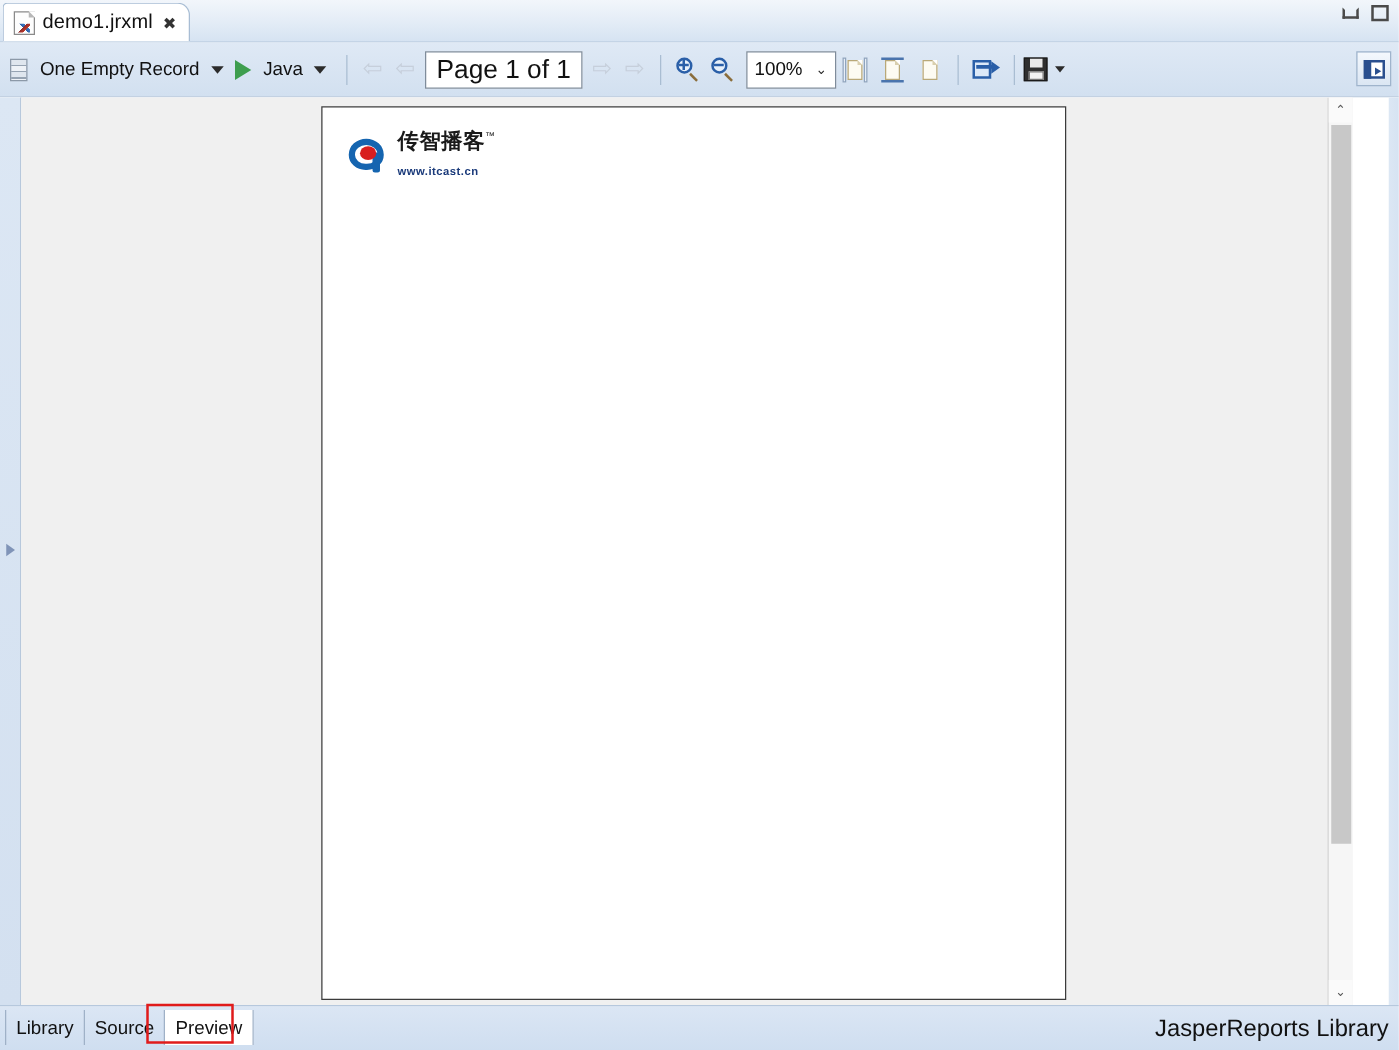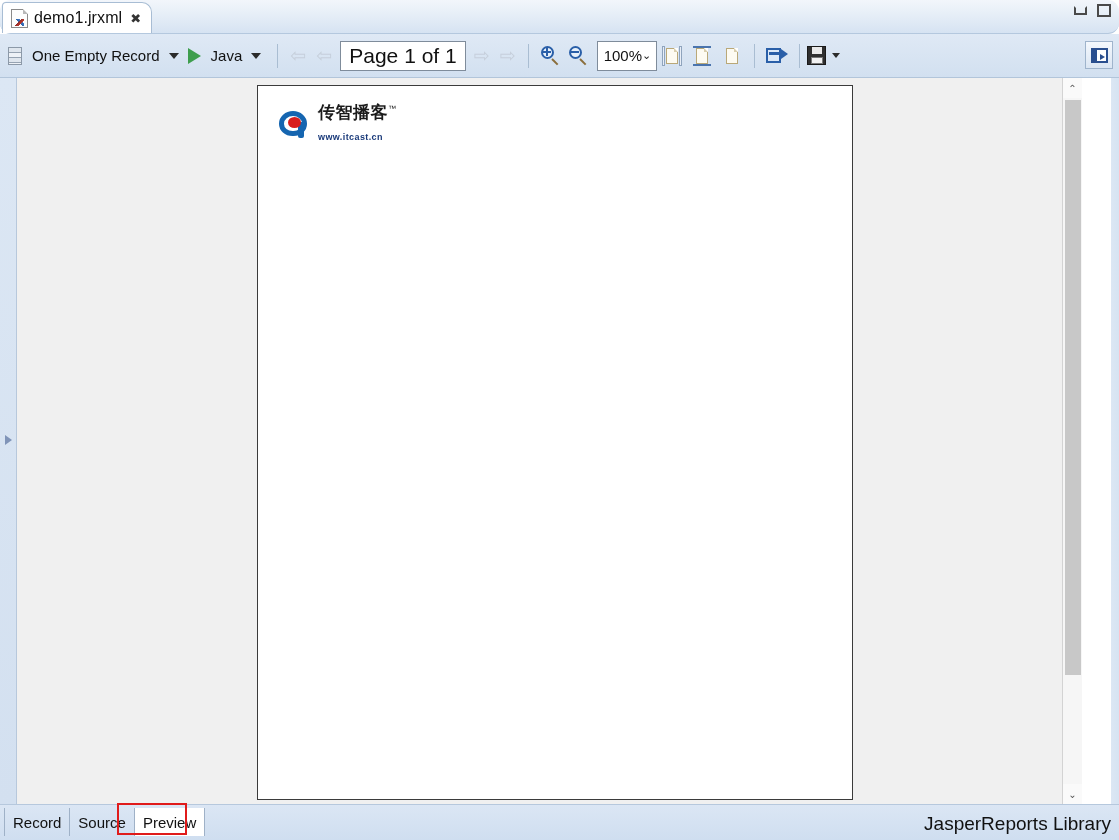--- a/index.html
+++ b/index.html
@@ -23,21 +23,20 @@
   }
 
   
   .titlebar {
     position: absolute;
     left: 0; top: 0;
     width: 1119px; height: 34px;
     background: linear-gradient(to bottom, #f2f6fb 0%, #e3ecf6 55%, #d6e3f2 100%);
     border-bottom: 1px solid #b4c8de;
     box-sizing: border-box;
-    border-radius: 11px;
   }
   .editor-tab {
     position: absolute;
     left: 2px; top: 2px;
     height: 31px;
     display: flex;
     align-items: center;
     gap: 6px;
     padding: 0 10px 0 8px;
     background: #ffffff;
@@ -225,21 +224,21 @@
     width: 8px; height: 2px;
     background: #2a5fa8;
   }
   .mag .plus2 {
     position: absolute;
     left: 8.5px; top: 4px;
     width: 2px; height: 8px;
     background: #2a5fa8;
   }
   .zoom-combo {
-    width: 60px; height: 30px;
+    width: 72px; height: 30px;
     background: #ffffff;
     border: 1px solid #7f8c9b;
     display: flex;
     align-items: center;
     justify-content: space-between;
     padding: 0 6px;
     box-sizing: border-box;
     margin-left: 5px;
     font-size: 15px;
     color: #111;
@@ -690,21 +689,21 @@
         <div class="vs-thumb"></div>
         <div class="vs-btn vs-down">⌄</div>
       </div>
     </div>
 
     <div class="scroll-right-edge"></div>
   </div>
 
   <div class="bottombar">
     <div class="tabstrip">
-      <div class="vtab first">Record</div>
+      <div class="vtab first">Library</div>
       <div class="vtab">Source</div>
       <div class="vtab active">Preview</div>
     </div>
     <div class="status-right">JasperReports Library</div>
   </div>
 
   <div class="annot-box"></div>
 </div>
 
 </body></html>

